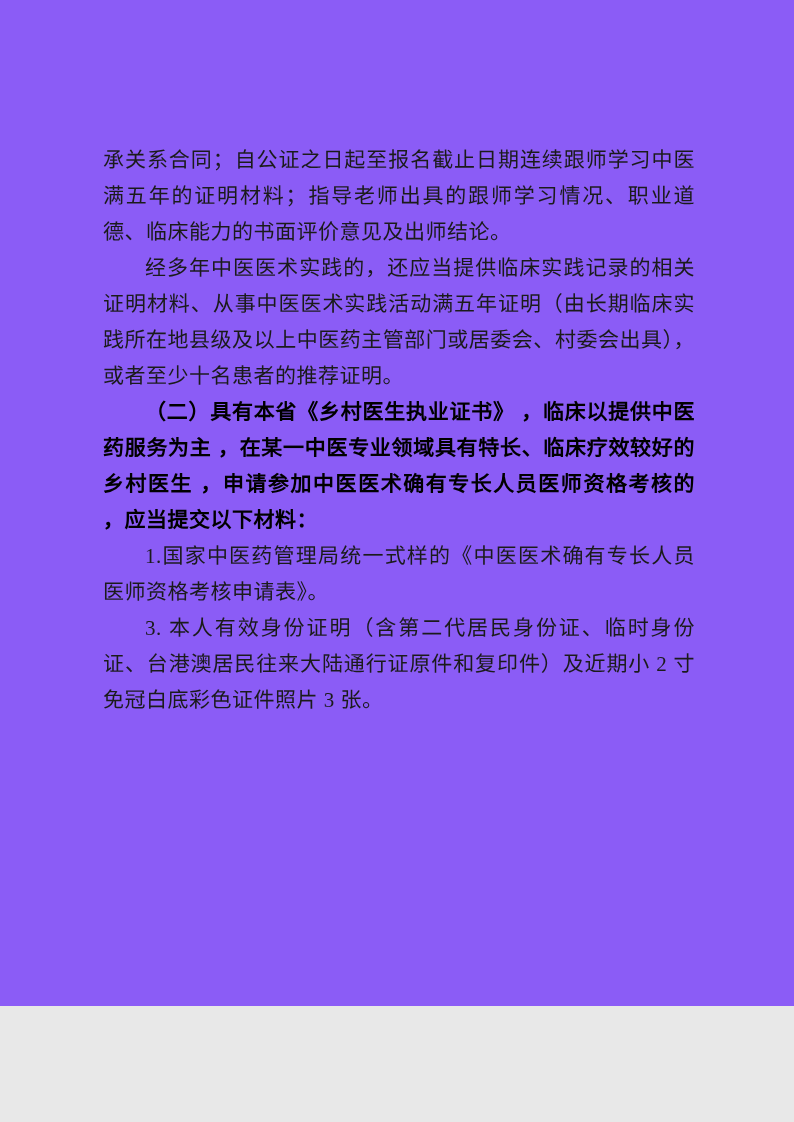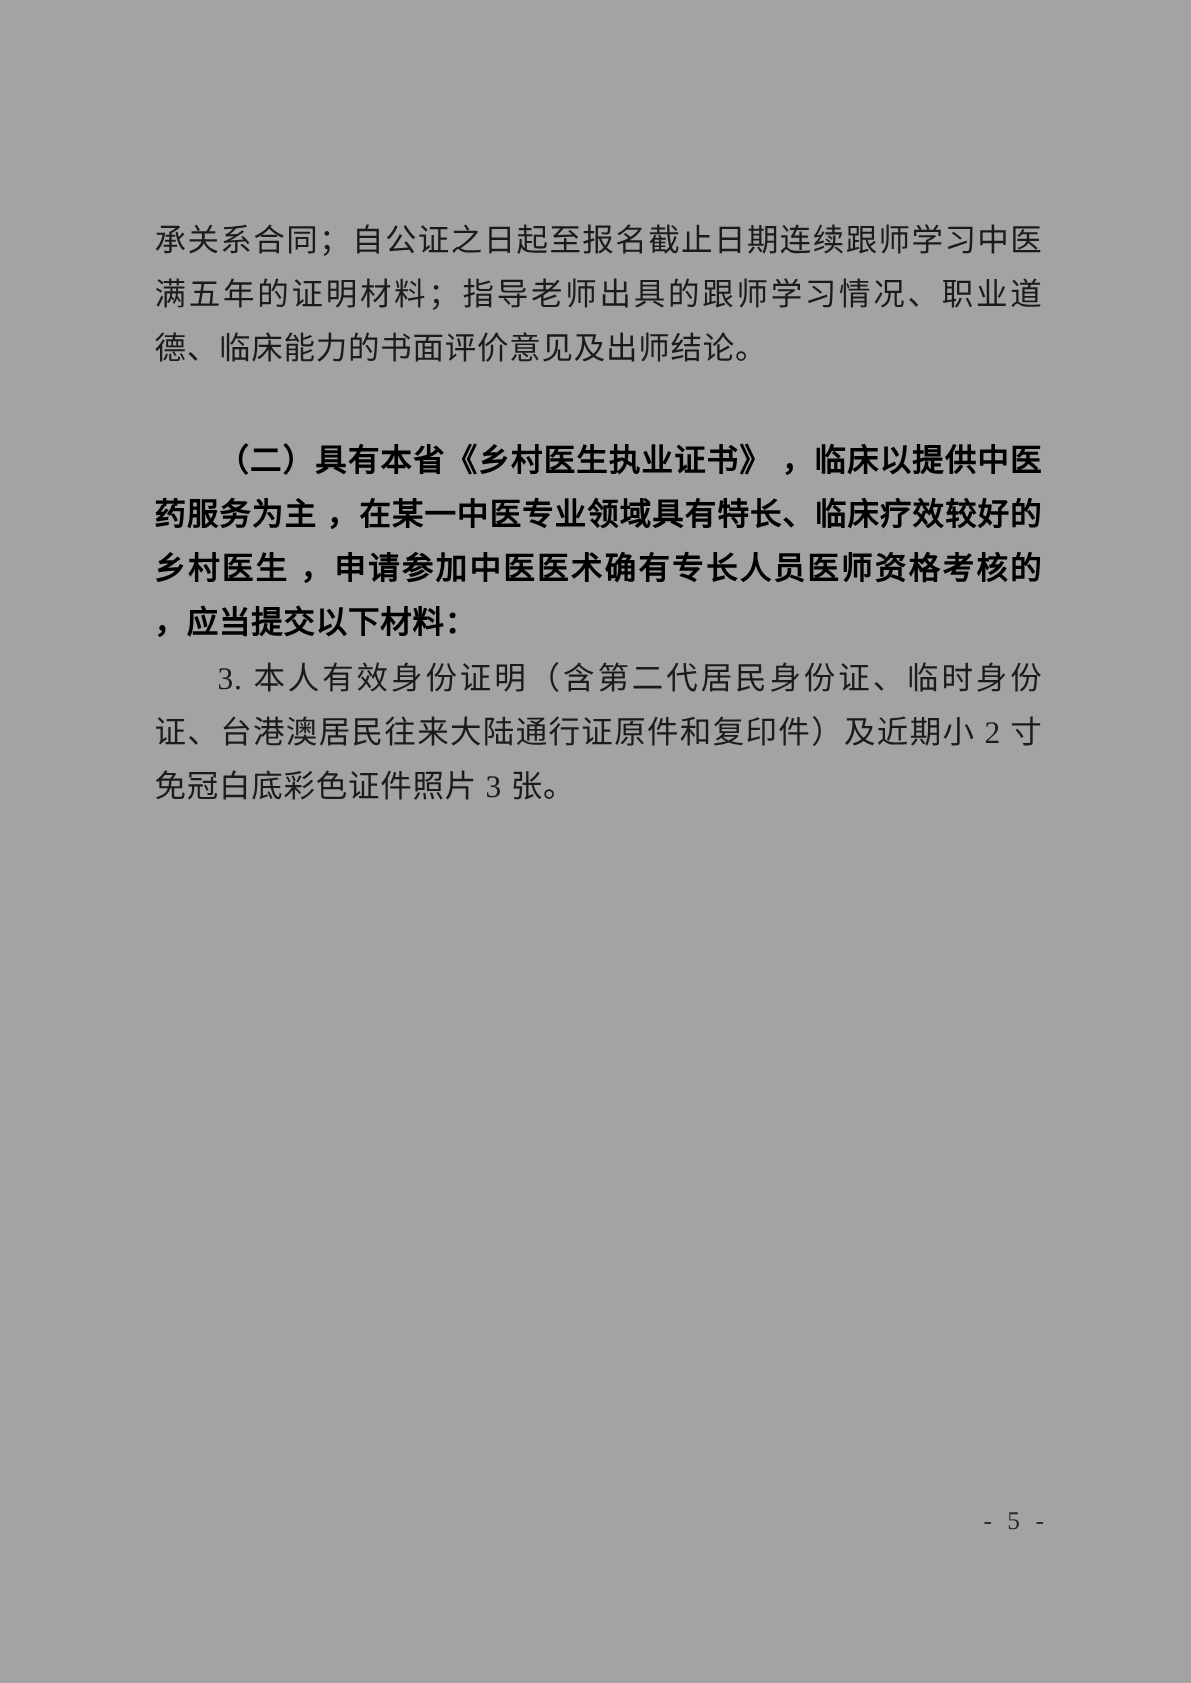--- a/index.html
+++ b/index.html
@@ -4,23 +4,23 @@
 <title>Document Page</title>
 <style>
   html, body {
     margin: 0;
     padding: 0;
     background: #e8e8e8;
   }
   .page {
     position: relative;
     width: 794px;
-    height: 1122px;
+    height: 1006px;
     margin: 0 auto;
-    background: #a3a3a3;
+    background: #8b5cf6;
     overflow: hidden;
     box-sizing: border-box;
   }
   .doc-body {
     position: absolute;
     left: 103px;
     top: 142px;
     width: 592px;
   }
   .para {
@@ -35,36 +35,37 @@
     word-break: break-all;
   }
   .para.indent {
     text-indent: 2em;
   }
   .para.bold-heading {
     font-family: "Liberation Sans", "DejaVu Sans", sans-serif;
     font-weight: 700;
     color: #000000;
     letter-spacing: 0.5px;
-    margin-top: 40px;
   }
   .page-footer {
     position: absolute;
     top: 1002px;
     right: 95px;
     font-family: "Liberation Serif", "DejaVu Serif", serif;
     font-size: 17px;
     line-height: 24px;
     color: #2a2a2a;
     letter-spacing: 3px;
   }
 </style>
 </head>
 <body>
 
 <div class="page">
   <div class="doc-body">
     <p class="para">承关系合同；自公证之日起至报名截止日期连续跟师学习中医满五年的证明材料；指导老师出具的跟师学习情况、职业道德、临床能力的书面评价意见及出师结论。</p>
+    <p class="para indent">经多年中医医术实践的，还应当提供临床实践记录的相关证明材料、从事中医医术实践活动满五年证明（由长期临床实践所在地县级及以上中医药主管部门或居委会、村委会出具），或者至少十名患者的推荐证明。</p>
     <p class="para indent bold-heading">（二）具有本省《乡村医生执业证书》 ，临床以提供中医药服务为主 ，在某一中医专业领域具有特长、临床疗效较好的乡村医生 ，申请参加中医医术确有专长人员医师资格考核的 ，应当提交以下材料：</p>
+    <p class="para indent">1.国家中医药管理局统一式样的《中医医术确有专长人员医师资格考核申请表》。</p>
     <p class="para indent">3. 本人有效身份证明（含第二代居民身份证、临时身份证、台港澳居民往来大陆通行证原件和复印件）及近期小 2 寸免冠白底彩色证件照片 3 张。</p>
   </div>
   <div class="page-footer">- 5 -</div>
 </div>
 
 </body></html>

